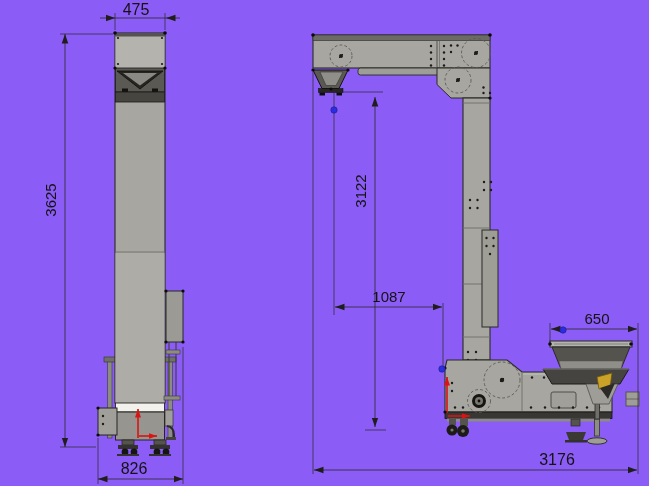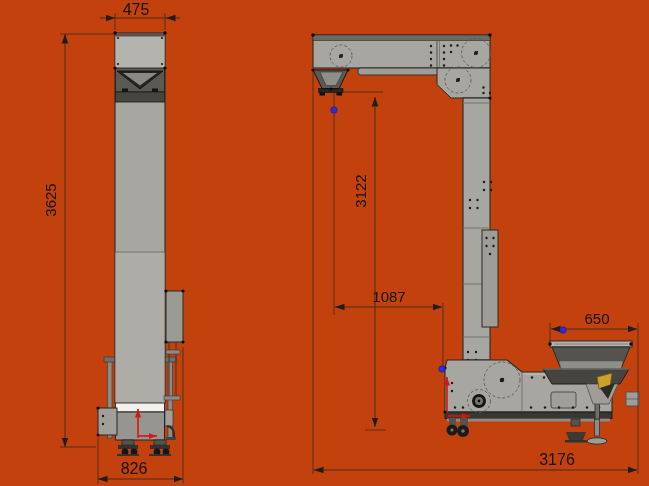--- a/index.html
+++ b/index.html
@@ -1,18 +1,18 @@
 <!DOCTYPE html>
 <html><head>
 <meta charset="utf-8">
 <style>
   html,body{margin:0;padding:0;background:#d8d7cf;}
   .canvas{
     position:relative;width:649px;height:486px;overflow:hidden;
-    background:#c2410c;
+    background:#8b5cf6;
     font-family:"Liberation Sans", sans-serif;
   }
   svg{position:absolute;inset:0;display:block;}
   text{fill:#141310;font-family:"Liberation Sans", sans-serif;}
   .dimtxt{font-size:15px;}
   .dimtxt-lg{font-size:16px;}
   .dline{stroke:#2a2926;stroke-width:0.8;fill:none;}
   .eline{stroke:#2a2926;stroke-width:0.7;fill:none;}
   .edge{stroke:#2b2a27;stroke-width:1.1;}
   .thin{stroke:#706f69;stroke-width:0.9;fill:none;}

